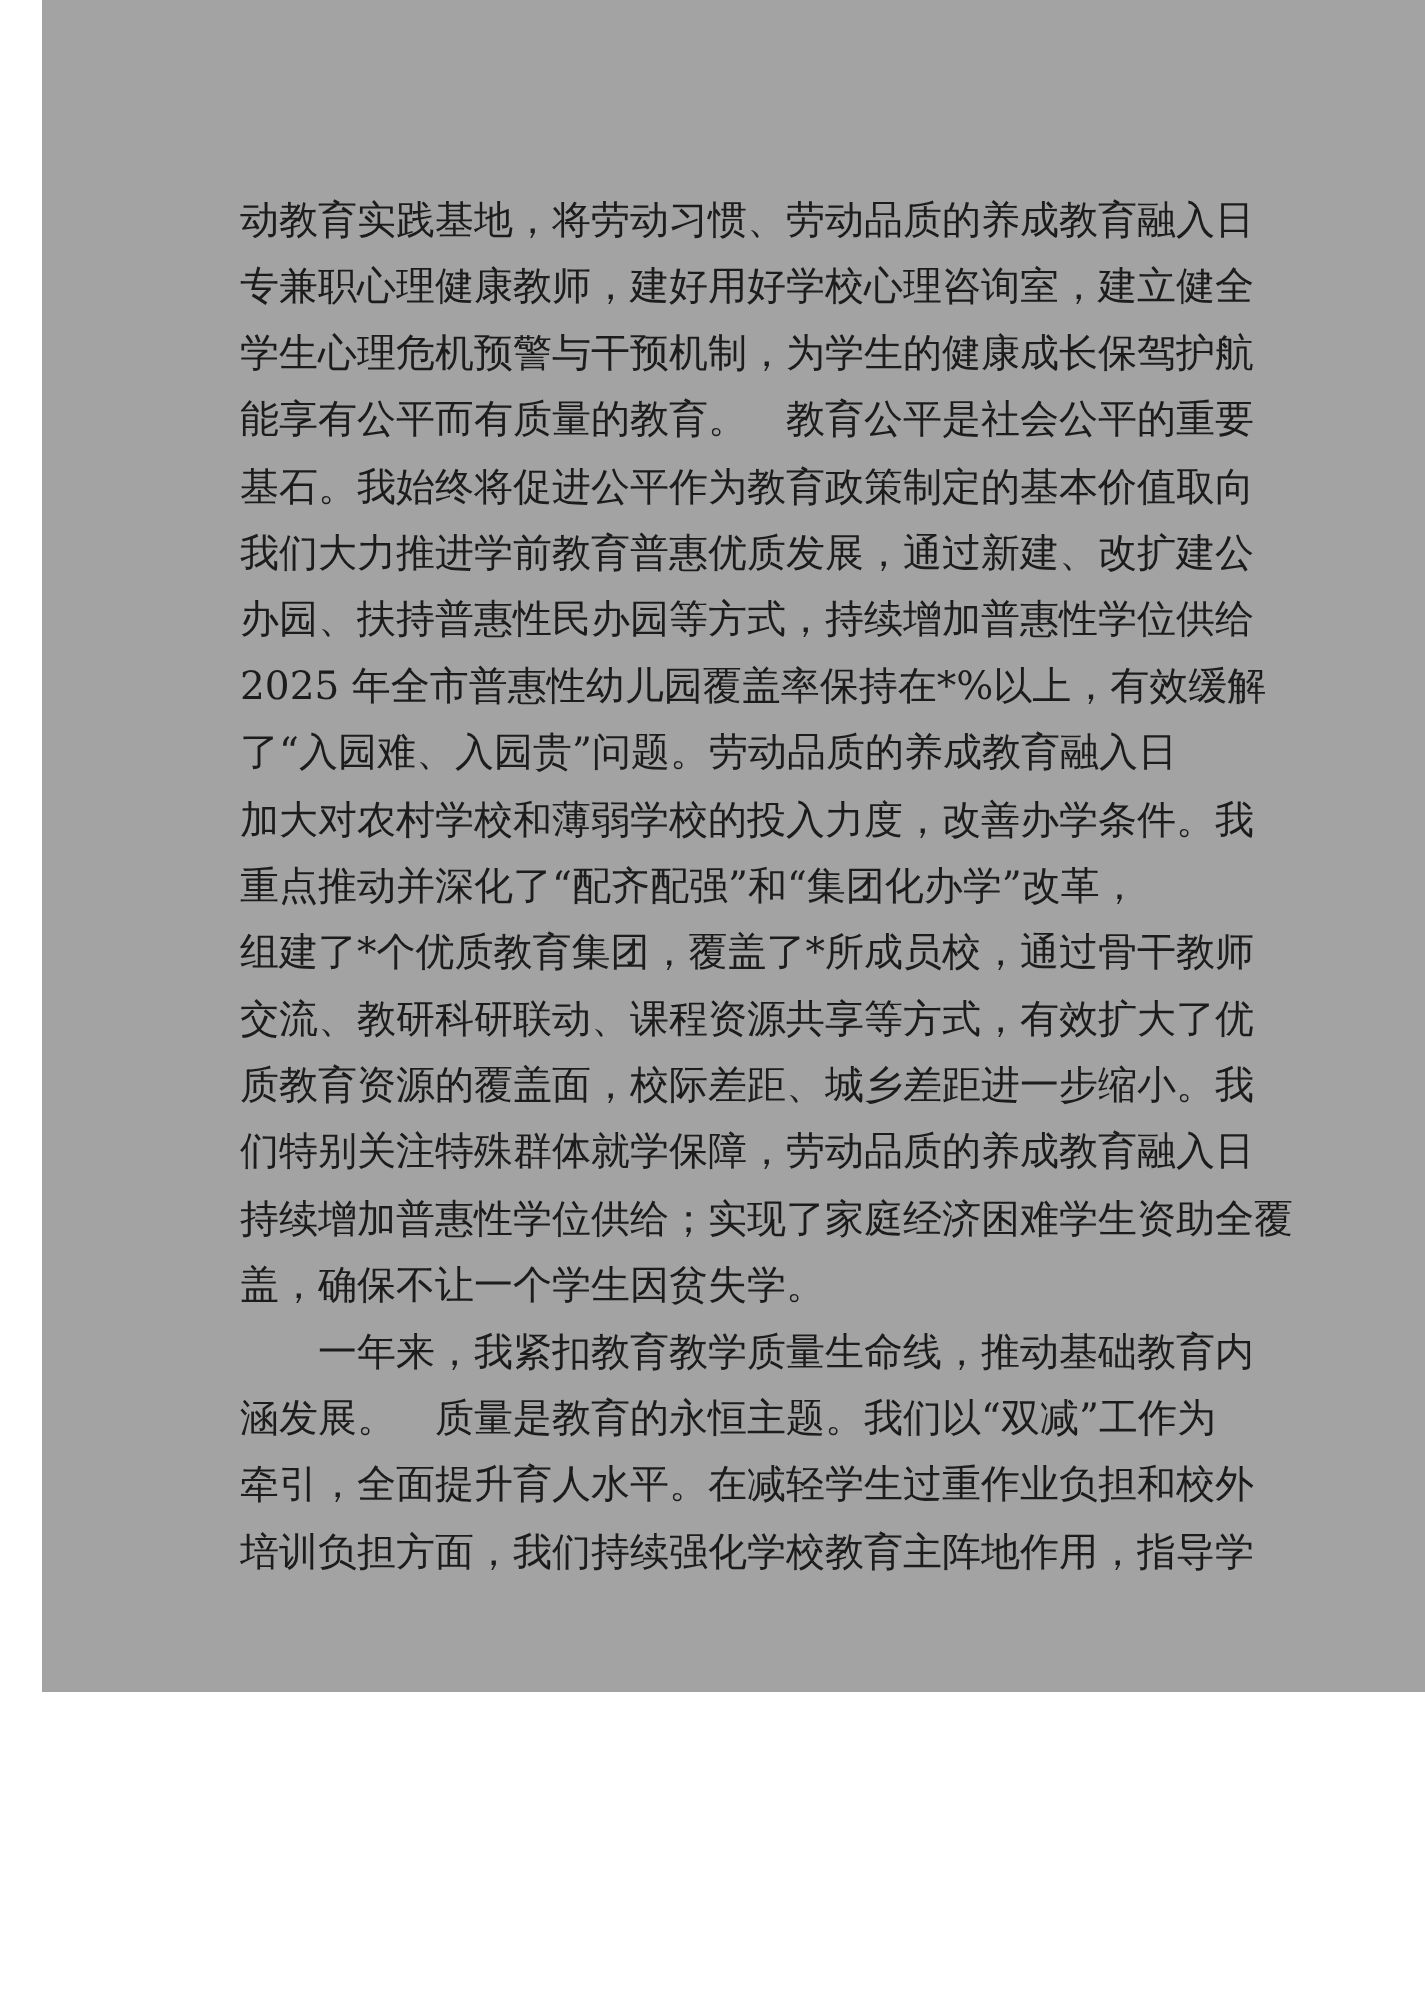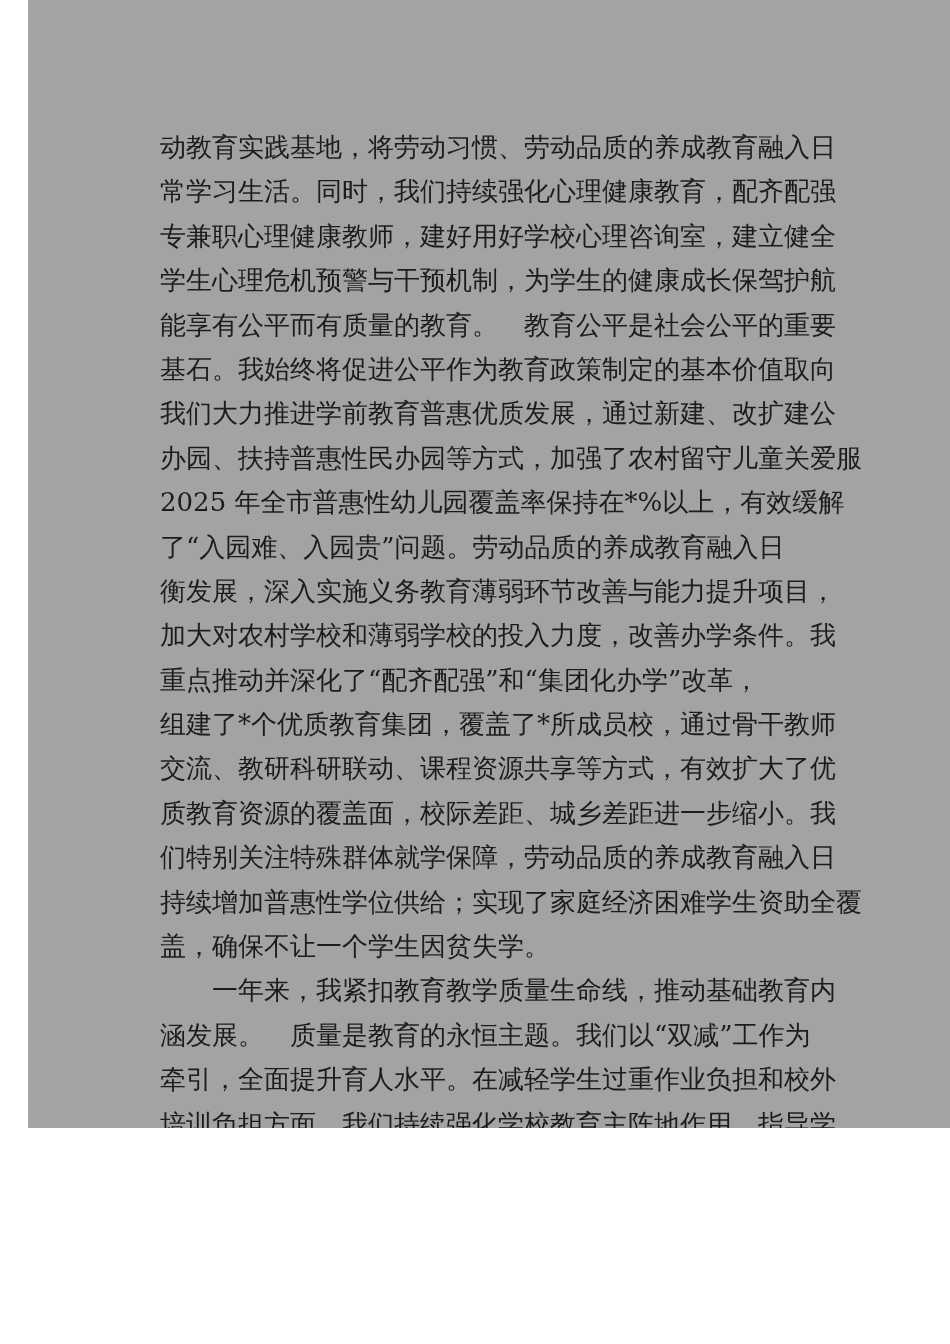--- a/index.html
+++ b/index.html
@@ -40,32 +40,30 @@
     text-indent: 52px;
   }
 </style>
 </head>
 <body>
 
 <div class="page">
   <div class="text-block" style="color: rgb(28, 28, 28);">
       <div class="paragraph">
         <div class="line">动教育实践基地，将劳动习惯、劳动品质的养成教育融入日</div>
-        <div class="line">常学习生活。同时，我们持续强化心理健康教育，配齐配强</div>
         <div class="line">专兼职心理健康教师，建好用好学校心理咨询室，建立健全</div>
         <div class="line">学生心理危机预警与干预机制，为学生的健康成长保驾护航</div>
       </div>
       <div class="paragraph">
         <div class="line">能享有公平而有质量的教育。　教育公平是社会公平的重要</div>
         <div class="line">基石。我始终将促进公平作为教育政策制定的基本价值取向</div>
         <div class="line">我们大力推进学前教育普惠优质发展，通过新建、改扩建公</div>
-        <div class="line">办园、扶持普惠性民办园等方式，加强了农村留守儿童关爱服</div>
+        <div class="line">办园、扶持普惠性民办园等方式，持续增加普惠性学位供给</div>
         <div class="line">2025 年全市普惠性幼儿园覆盖率保持在*%以上，有效缓解</div>
         <div class="line">了“入园难、入园贵”问题。劳动品质的养成教育融入日</div>
-        <div class="line">衡发展，深入实施义务教育薄弱环节改善与能力提升项目，</div>
         <div class="line">加大对农村学校和薄弱学校的投入力度，改善办学条件。我</div>
         <div class="line">重点推动并深化了“配齐配强”和“集团化办学”改革，</div>
         <div class="line">组建了*个优质教育集团，覆盖了*所成员校，通过骨干教师</div>
         <div class="line">交流、教研科研联动、课程资源共享等方式，有效扩大了优</div>
         <div class="line">质教育资源的覆盖面，校际差距、城乡差距进一步缩小。我</div>
         <div class="line">们特别关注特殊群体就学保障，劳动品质的养成教育融入日</div>
         <div class="line">持续增加普惠性学位供给；实现了家庭经济困难学生资助全覆</div>
         <div class="line">盖，确保不让一个学生因贫失学。</div>
       </div>
       <div class="paragraph">

